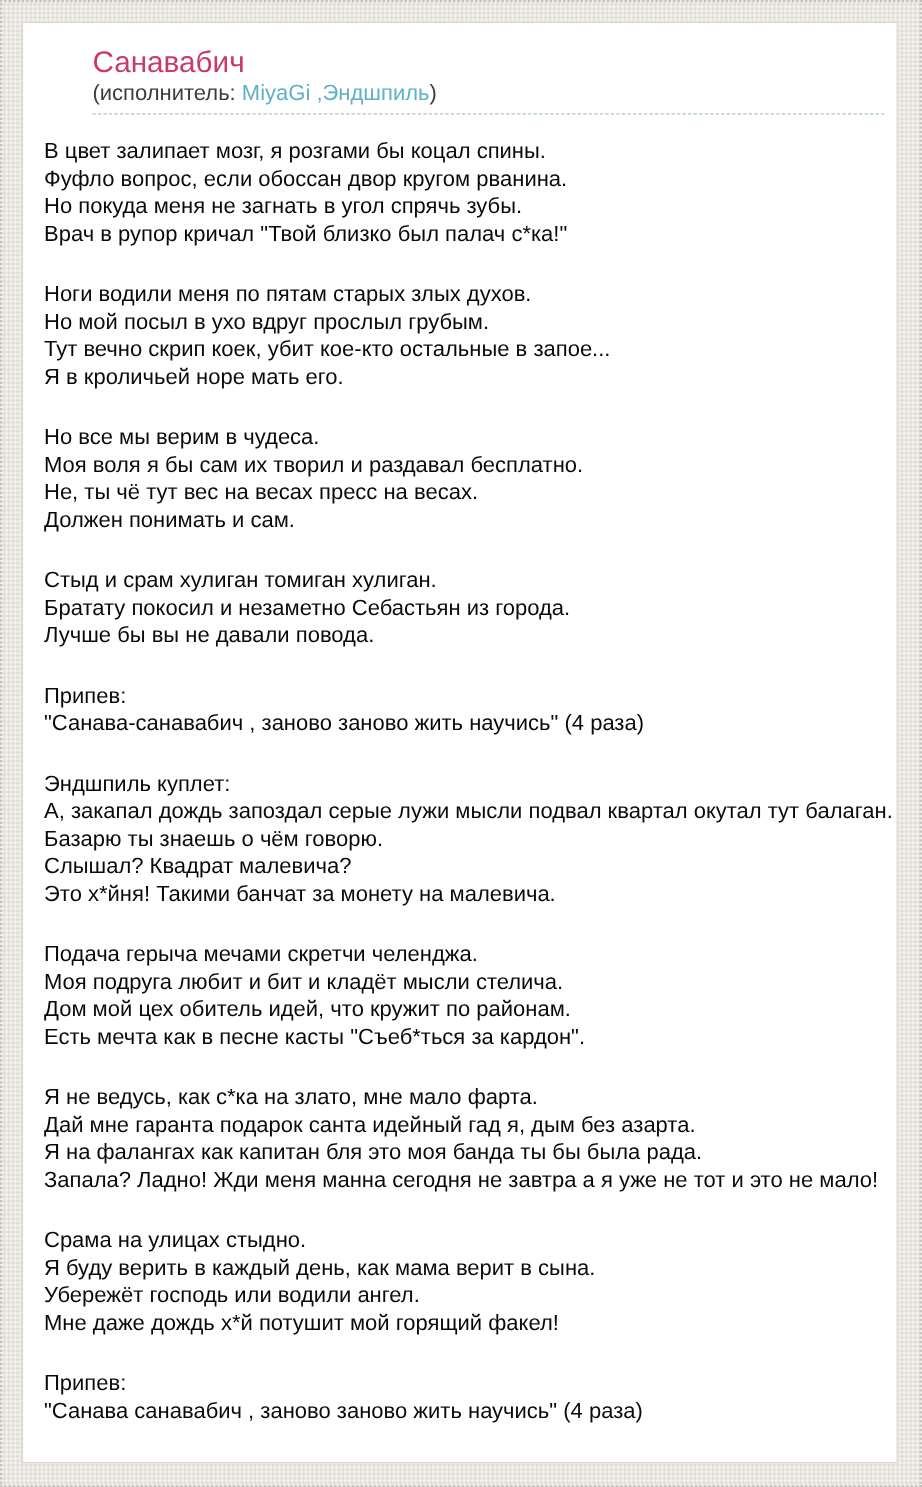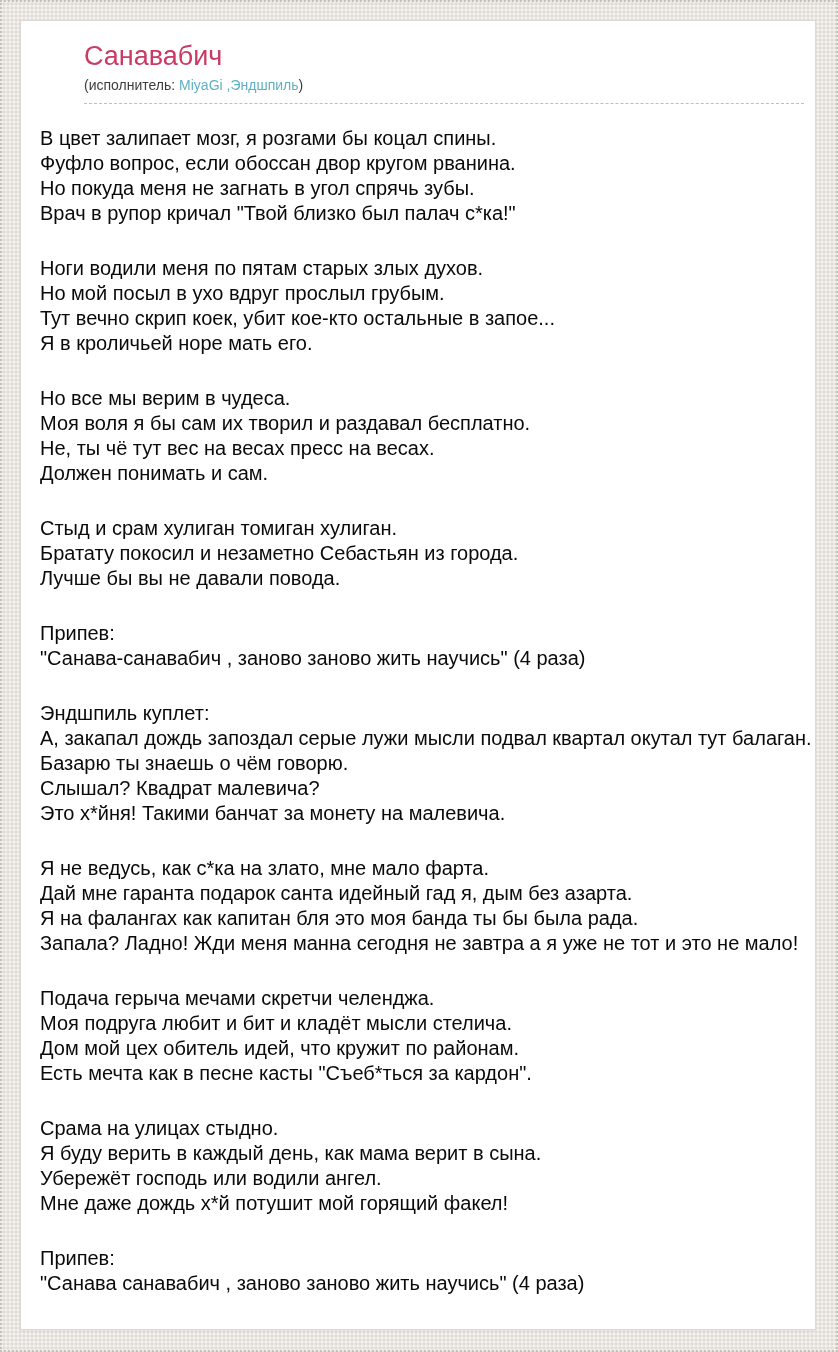--- a/index.html
+++ b/index.html
@@ -46,21 +46,21 @@
     margin-left: 44px;
   }
   .title {
     margin: 0 0 4px 0;
     font-size: 27px;
     line-height: 30px;
     font-weight: 400;
     color: var(--title-color, #c93a64);
   }
   .subtitle {
-    font-size: 14px;
+    font-size: 20px;
     line-height: 21px;
     color: #3c3c3c;
   }
   .subtitle a.artist {
     color: var(--link-color, #5fb0c5);
     text-decoration: none;
     cursor: pointer;
   }
   .lyrics {
     margin-top: 22px;
@@ -121,30 +121,30 @@
         <div class="line">"Санава-санавабич , заново заново жить научись" (4 раза)</div>
       </div>
       <div class="block">
         <div class="line">Эндшпиль куплет:</div>
         <div class="line">А, закапал дождь запоздал серые лужи мысли подвал квартал окутал тут балаган.</div>
         <div class="line">Базарю ты знаешь о чём говорю.</div>
         <div class="line">Слышал? Квадрат малевича?</div>
         <div class="line">Это х*йня! Такими банчат за монету на малевича.</div>
       </div>
       <div class="block">
+        <div class="line">Подача герыча мечами скретчи челенджа.</div>
+        <div class="line">Моя подруга любит и бит и кладёт мысли стелича.</div>
+        <div class="line">Дом мой цех обитель идей, что кружит по районам.</div>
+        <div class="line">Есть мечта как в песне касты "Съеб*ться за кардон".</div>
+      </div>
+      <div class="block">
         <div class="line">Я не ведусь, как с*ка на злато, мне мало фарта.</div>
         <div class="line">Дай мне гаранта подарок санта идейный гад я, дым без азарта.</div>
         <div class="line">Я на фалангах как капитан бля это моя банда ты бы была рада.</div>
         <div class="line">Запала? Ладно! Жди меня манна сегодня не завтра а я уже не тот и это не мало!</div>
-      </div>
-      <div class="block">
-        <div class="line">Подача герыча мечами скретчи челенджа.</div>
-        <div class="line">Моя подруга любит и бит и кладёт мысли стелича.</div>
-        <div class="line">Дом мой цех обитель идей, что кружит по районам.</div>
-        <div class="line">Есть мечта как в песне касты "Съеб*ться за кардон".</div>
       </div>
       <div class="block">
         <div class="line">Срама на улицах стыдно.</div>
         <div class="line">Я буду верить в каждый день, как мама верит в сына.</div>
         <div class="line">Убережёт господь или водили ангел.</div>
         <div class="line">Мне даже дождь х*й потушит мой горящий факел!</div>
       </div>
       <div class="block">
         <div class="line">Припев:</div>
         <div class="line">"Санава санавабич , заново заново жить научись" (4 раза)</div>

